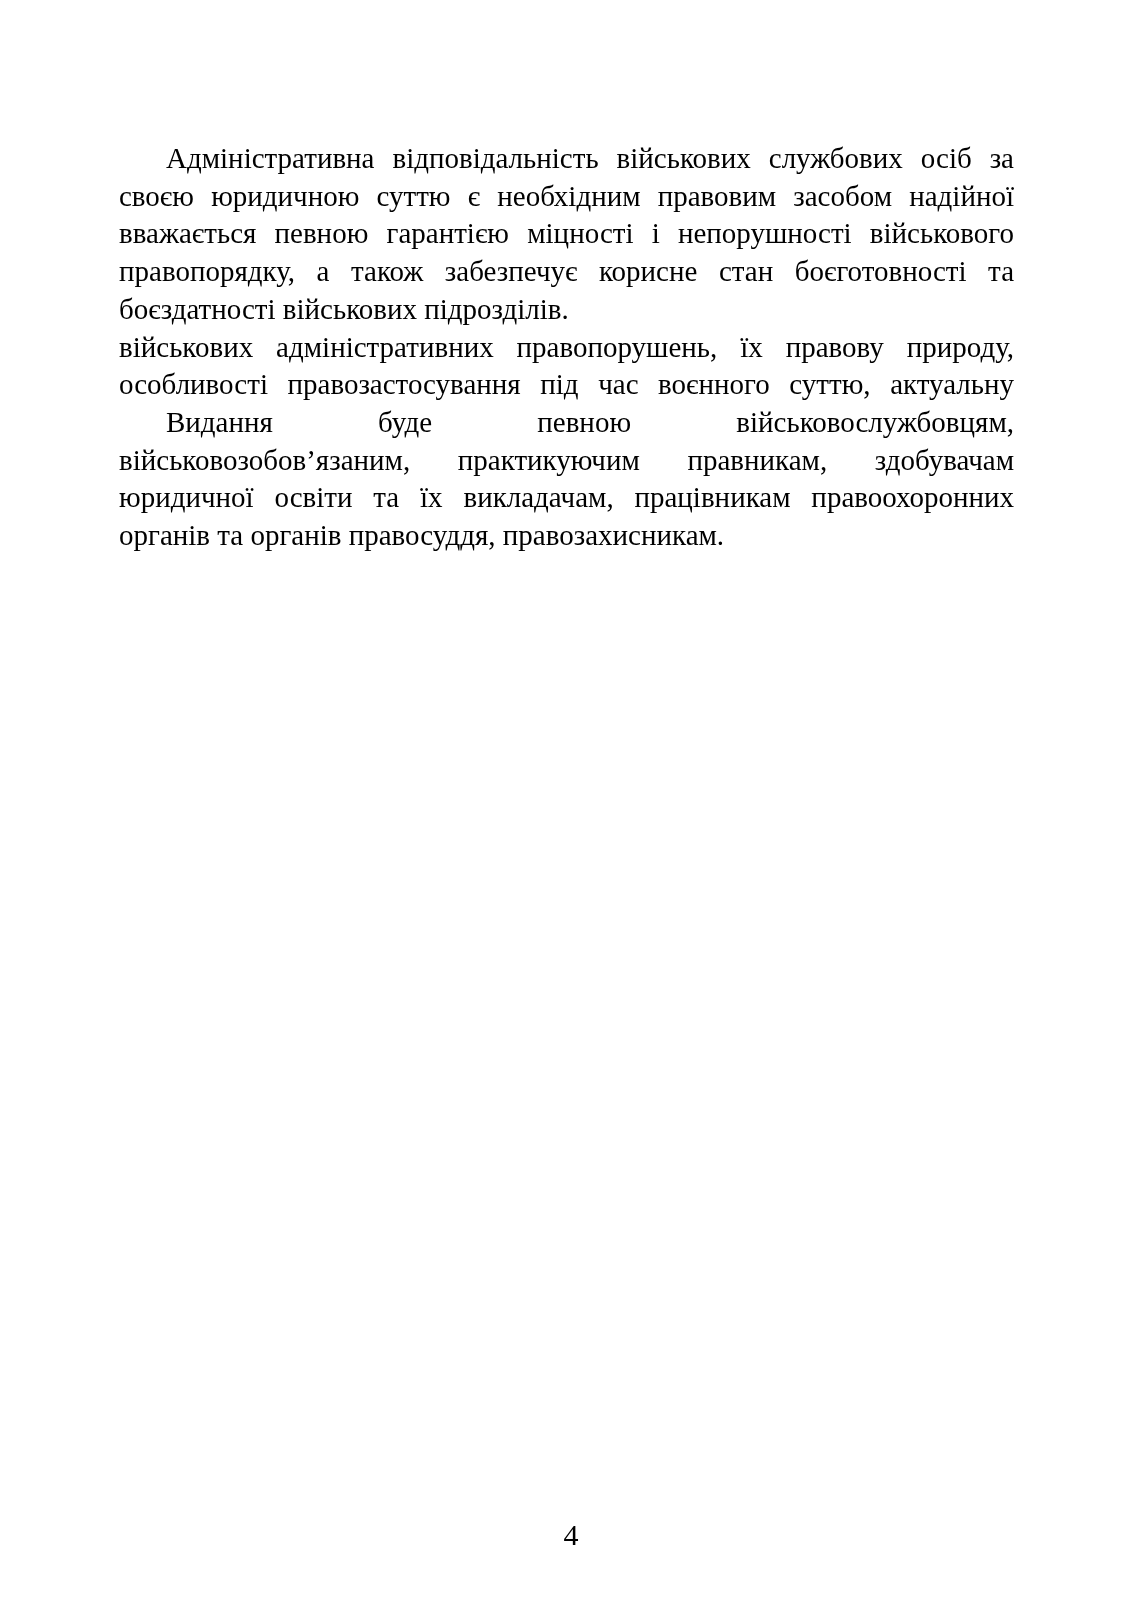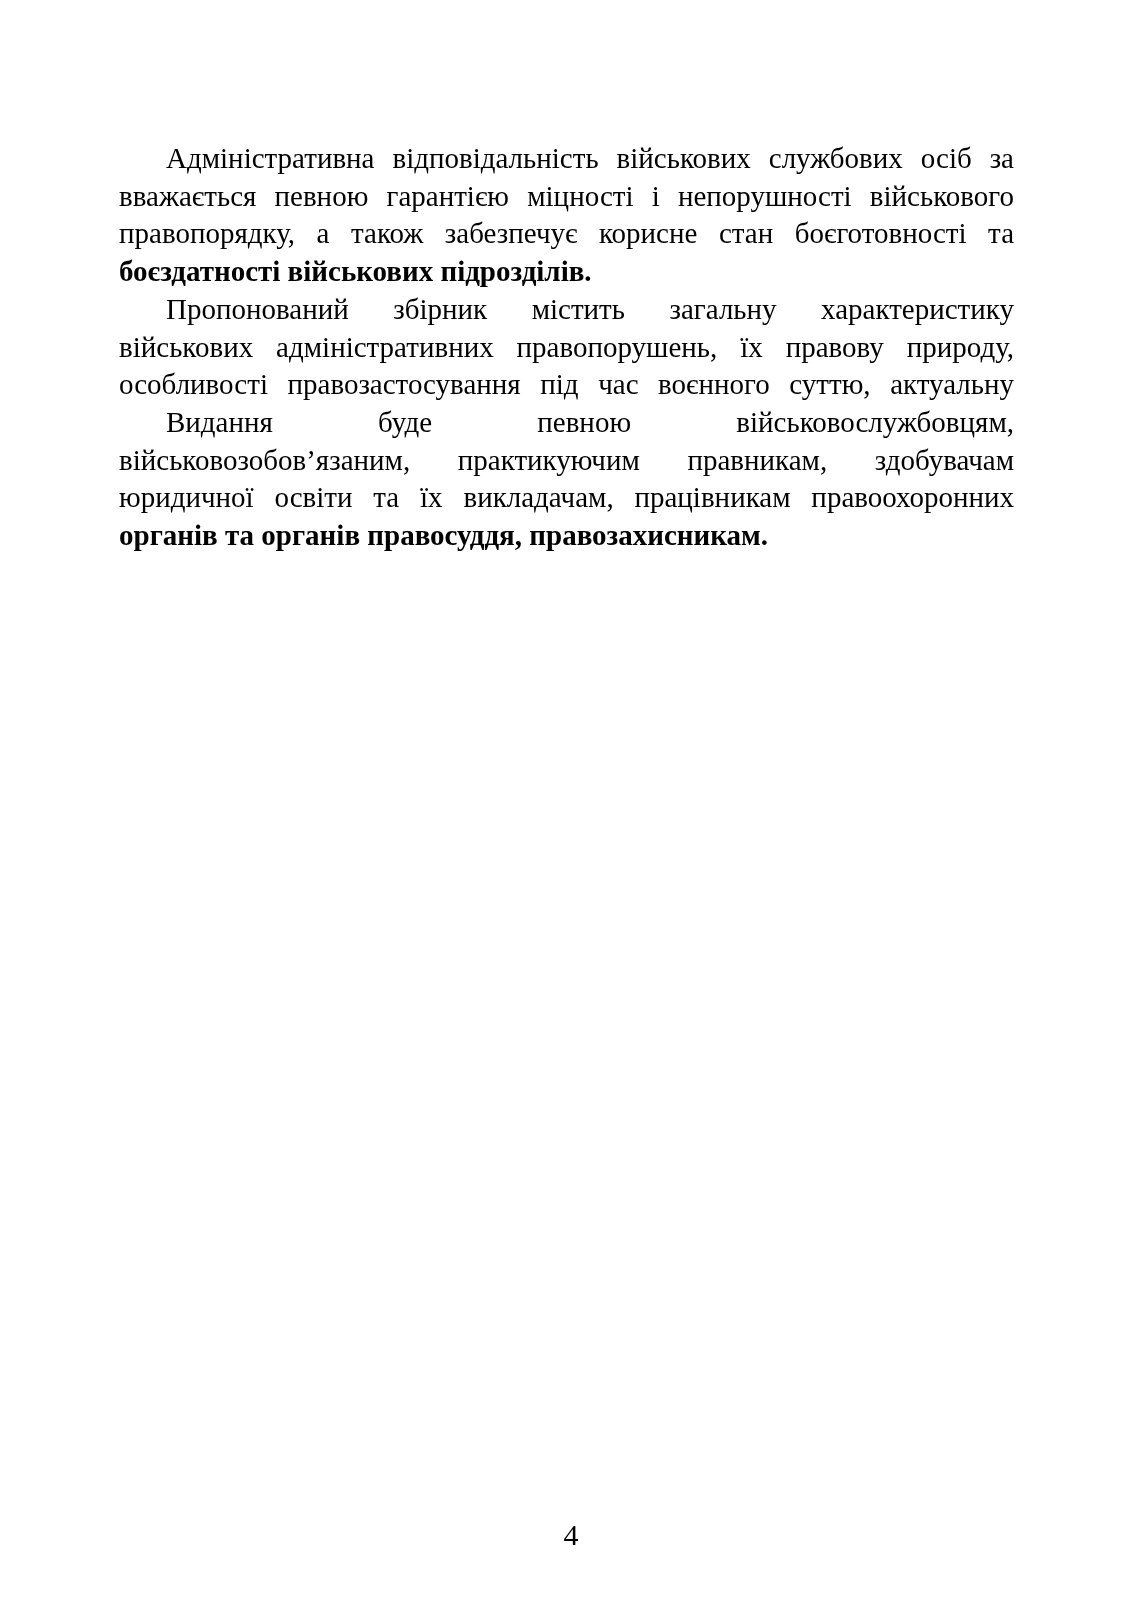--- a/index.html
+++ b/index.html
@@ -35,47 +35,46 @@
   .line {
     text-align: justify;
     text-align-last: justify;
     min-height: 37.7px;
   }
   .line.first {
     text-indent: 47px;
   }
   .line.last {
     text-align-last: left;
-    font-weight: bold;
   }
   .page-number {
     position: absolute;
     left: 0;
     top: 1516px;
     width: 1142px;
     text-align: center;
     font-size: 30px;
     line-height: 37.7px;
   }
 </style>
 </head>
 <body>
 
 <div class="page">
   <div class="text-block">
 
     <div class="paragraph">
       <div class="line first">Адміністративна відповідальність військових службових осіб за</div>
+      <div class="line">своєю юридичною суттю є необхідним правовим засобом надійної</div>
       <div class="line">вважається певною гарантією міцності і непорушності військового</div>
       <div class="line">правопорядку, а також забезпечує корисне стан боєготовності та</div>
       <div class="line last">боєздатності військових підрозділів.</div>
     </div>
 
     <div class="paragraph">
-      <div class="line first">Пропонований збірник містить загальну характеристику</div>
       <div class="line">військових адміністративних правопорушень, їх правову природу,</div>
       <div class="line">особливості правозастосування під час воєнного суттю, актуальну</div>
     </div>
 
     <div class="paragraph">
       <div class="line first">Видання буде певною військовослужбовцям,</div>
       <div class="line">військовозобов’язаним, практикуючим правникам, здобувачам</div>
       <div class="line">юридичної освіти та їх викладачам, працівникам правоохоронних</div>
       <div class="line last">органів та органів правосуддя, правозахисникам.</div>
     </div>

